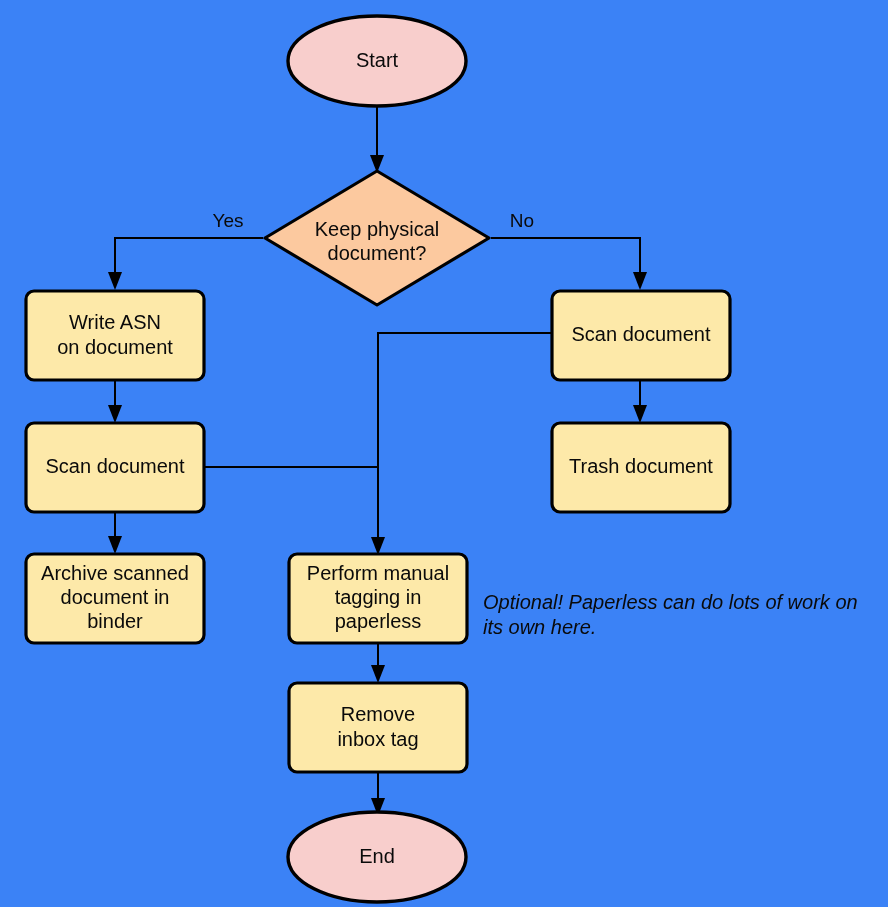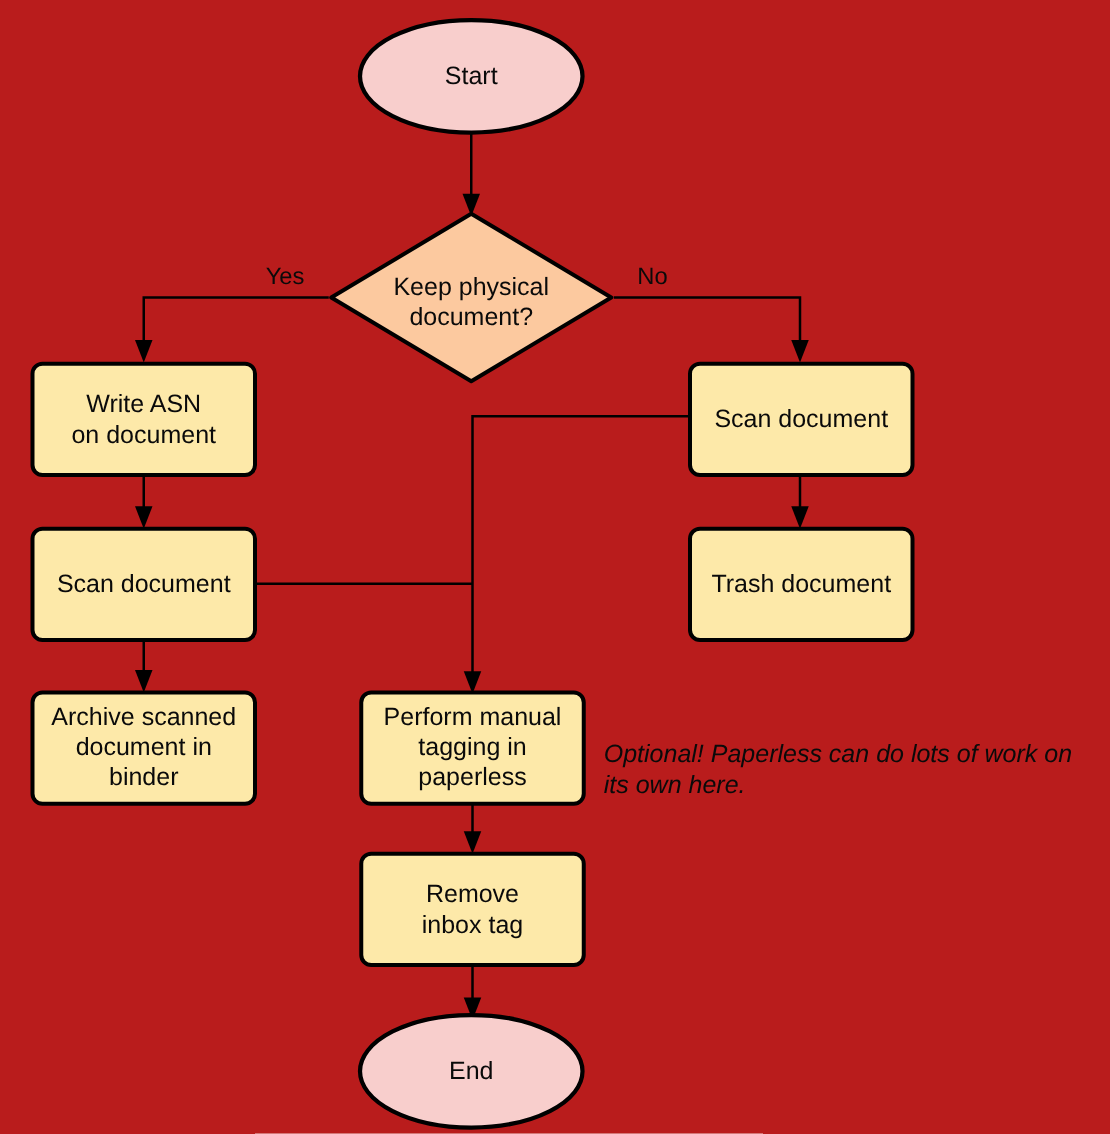--- a/index.html
+++ b/index.html
@@ -11,21 +11,21 @@
   body {
     width: 888px;
     height: 907px;
     font-family: "Liberation Sans", sans-serif;
     overflow: hidden;
   }
   #flowchart-root {
     position: relative;
     width: 888px;
     height: 907px;
-    background: #b91c1c;
+    background: #3b82f6;
   }
   svg#flow-svg {
     display: block;
     width: 888px;
     height: 907px;
   }
   .node-shape {
     stroke: #000000;
     stroke-width: 3.2;
     stroke-linejoin: round;

